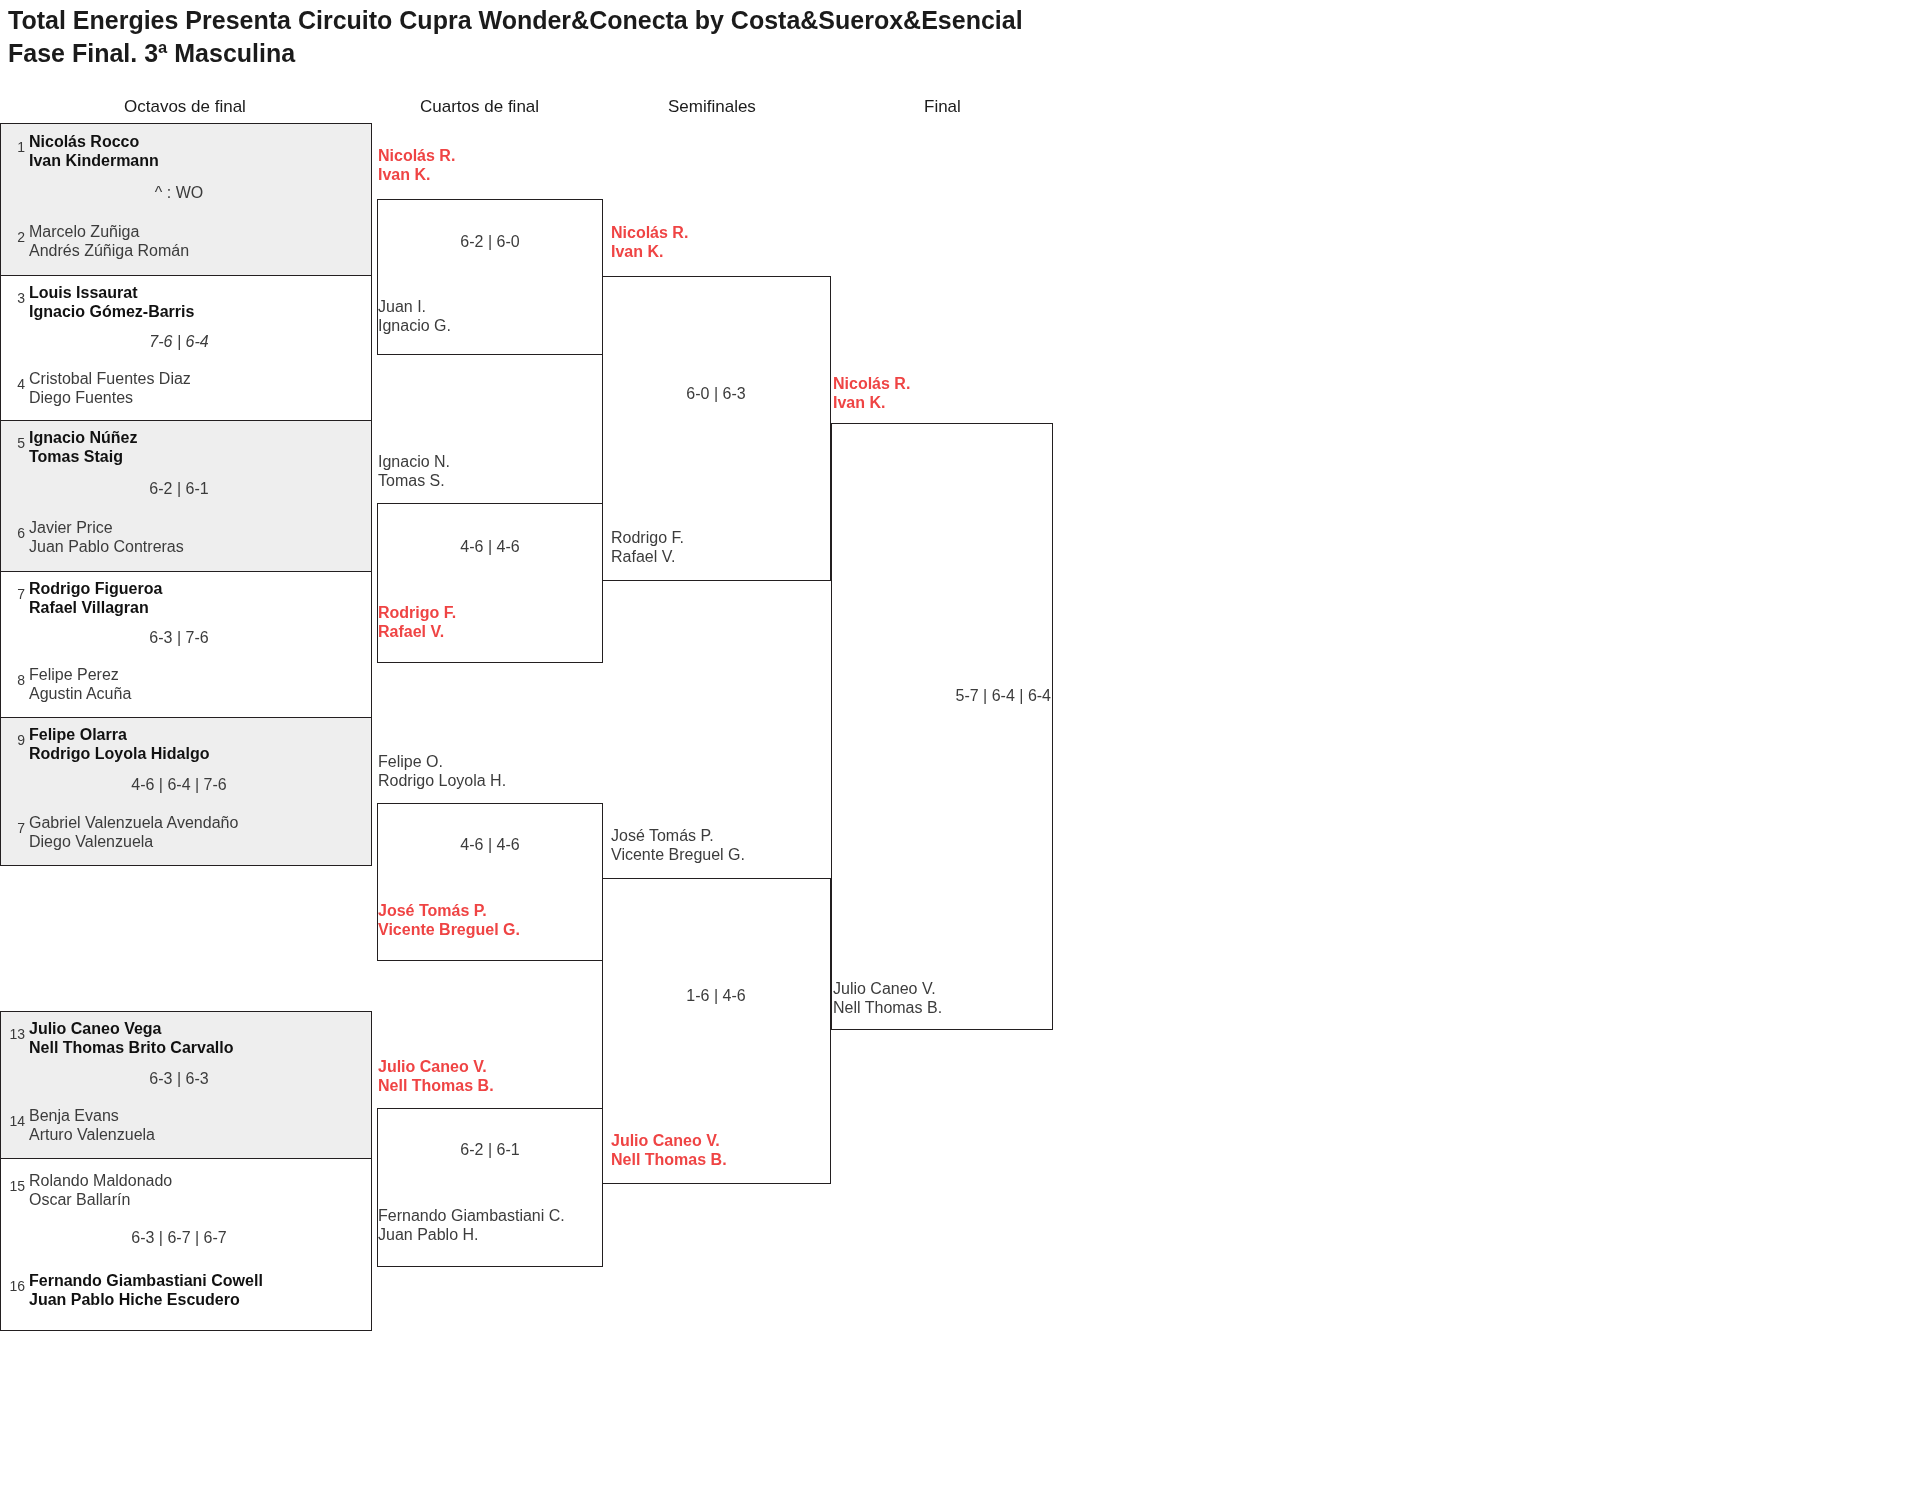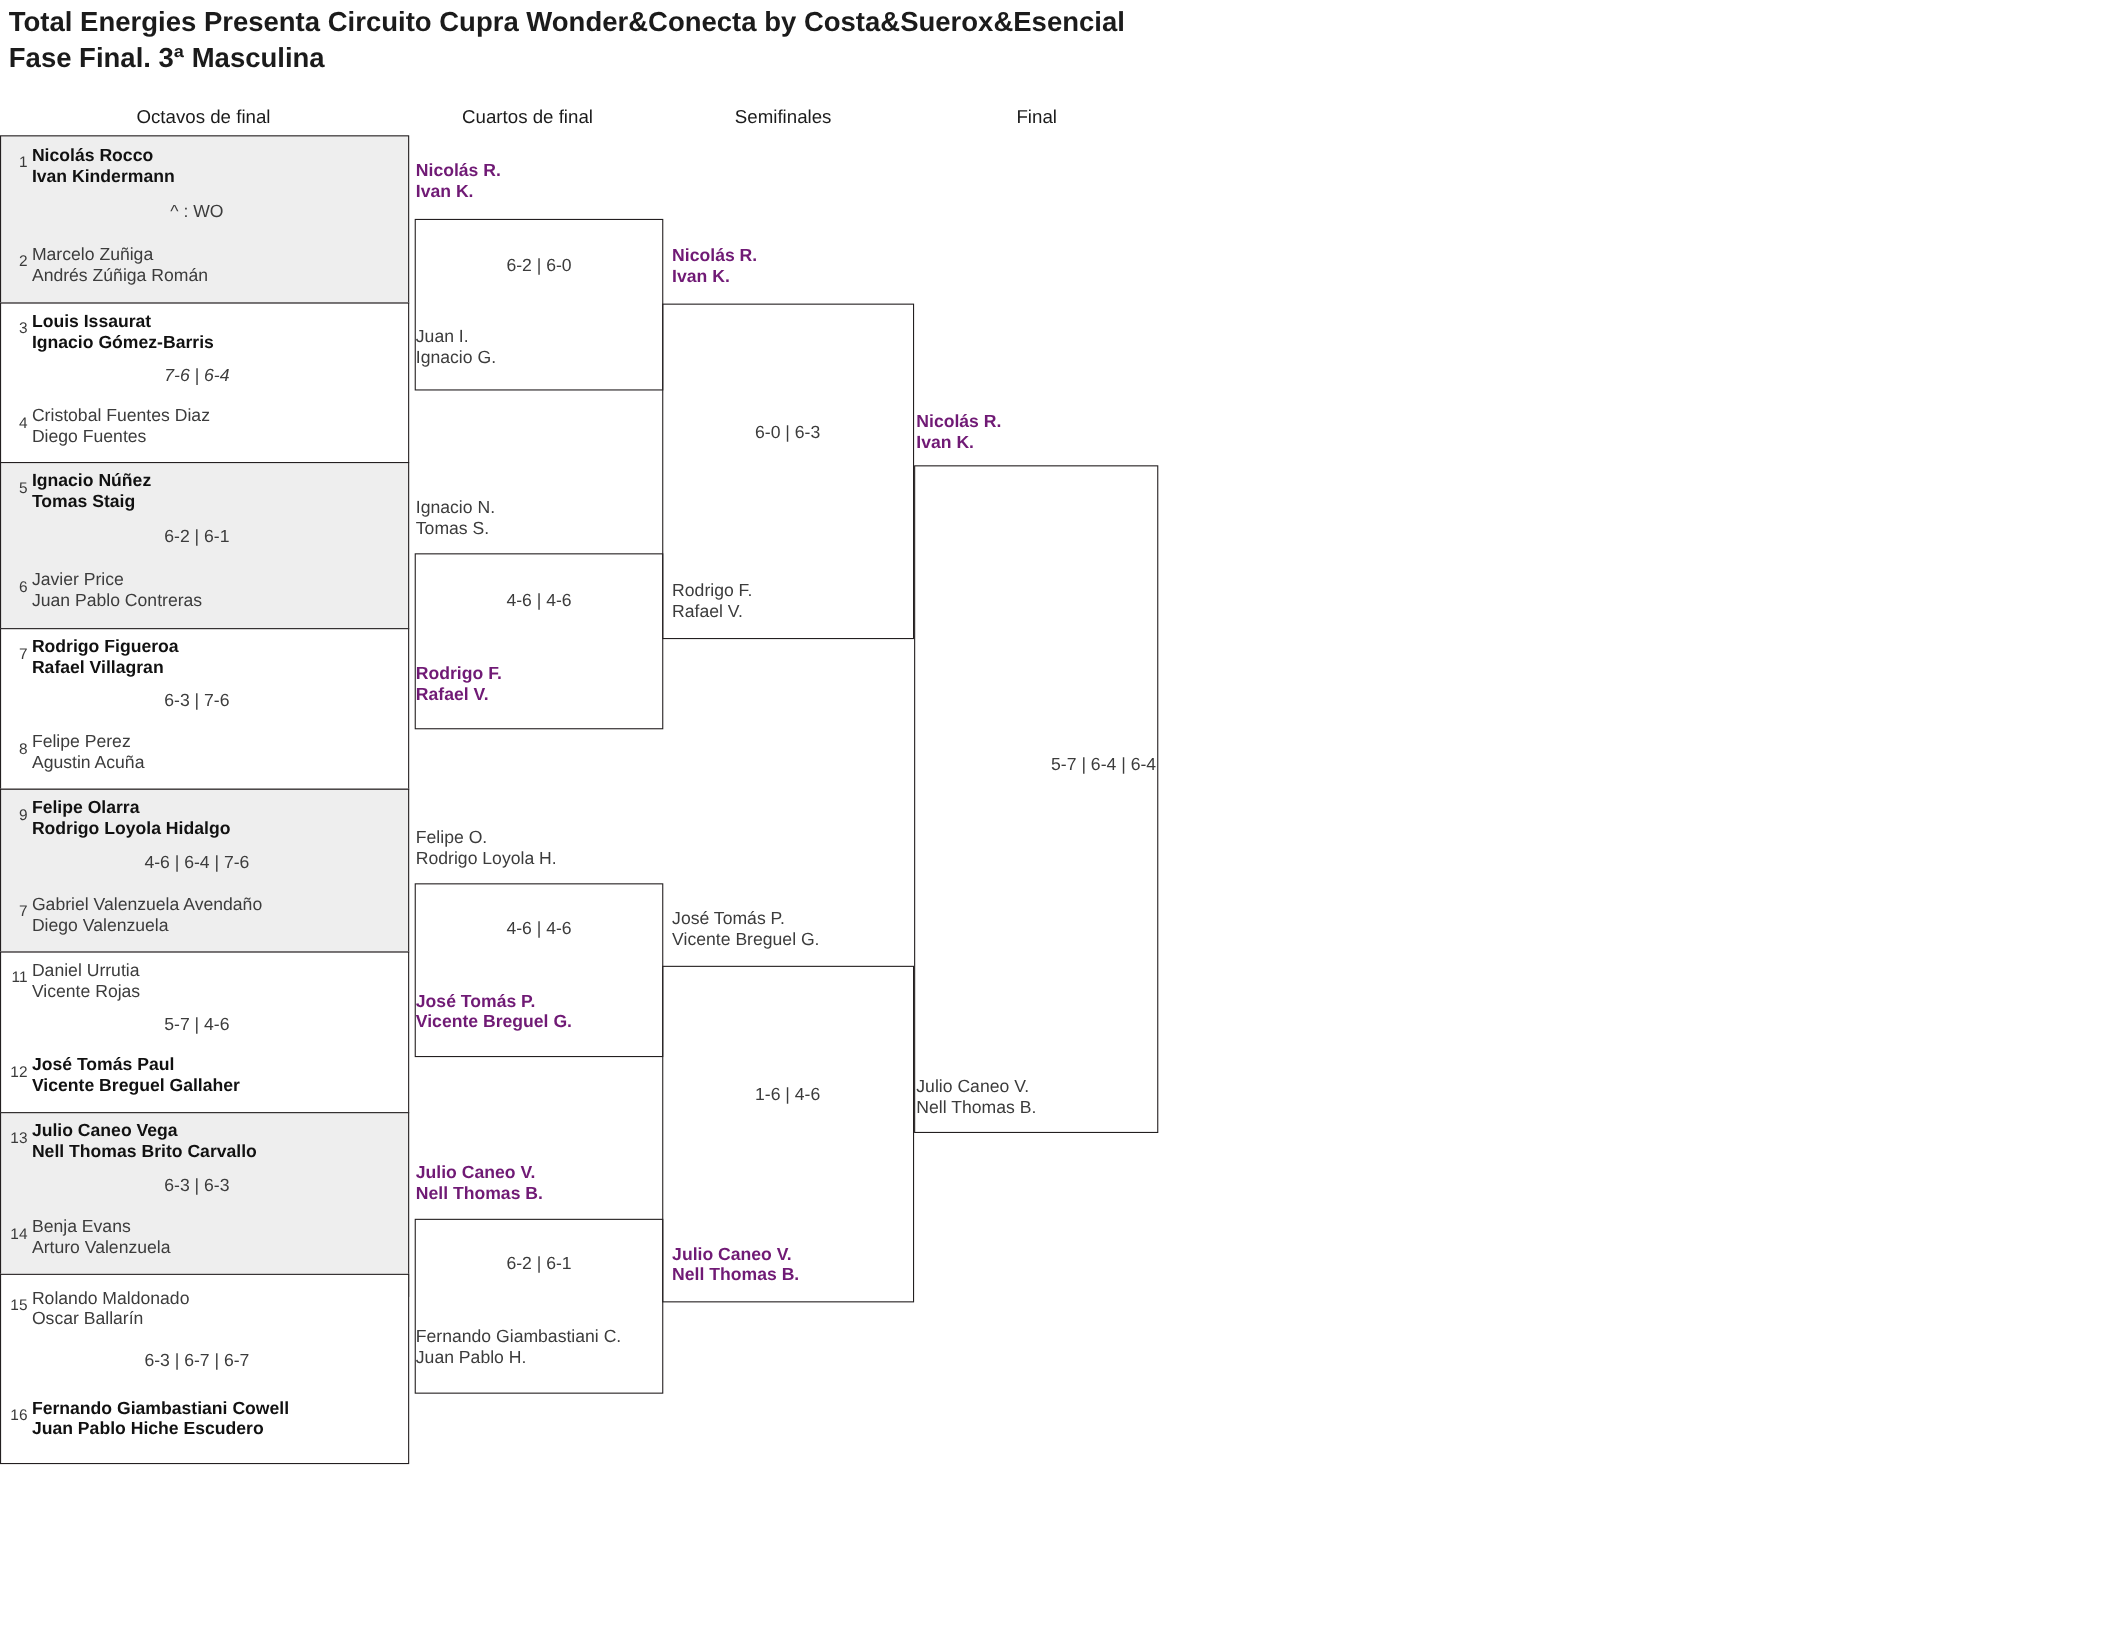--- a/index.html
+++ b/index.html
@@ -75,21 +75,21 @@
     position: absolute;
     border: 1px solid #231f20;
   }
   .names {
     position: absolute;
     font-size: 16px;
     line-height: 19px;
     color: #3c3c3c;
     white-space: nowrap;
   }
-  .names.win { color: #701a75; font-weight: bold; }
+  .names.win { color: #ef4444; font-weight: bold; }
 </style>
 </head>
 <body>
 
 <div id="root">
 
   <div class="title-block">
     <div class="title-line">Total Energies Presenta Circuito Cupra Wonder&amp;Conecta by Costa&amp;Suerox&amp;Esencial</div>
     <div class="title-line">Fase Final. 3ª Masculina</div>
   </div>
@@ -163,33 +163,20 @@
       <div>Rodrigo Loyola Hidalgo</div>
     </div>
     <div class="score" style="left:28px;top:58px;width:300px;">4-6 | 6-4 | 7-6</div>
     <div class="seed" style="left:0px;top:102px;">7</div>
     <div class="players" style="left:28px;top:95px;">
       <div>Gabriel Valenzuela Avendaño</div>
       <div>Diego Valenzuela</div>
     </div>
   </div>
 
-  <div class="r16-row" style="left:0px;top:865px;width:372px;height:147px;">
-    <div class="seed" style="left:0px;top:14px;">11</div>
-    <div class="players" style="left:28px;top:7px;">
-      <div>Daniel Urrutia</div>
-      <div>Vicente Rojas</div>
-    </div>
-    <div class="score" style="left:28px;top:57px;width:300px;">5-7 | 4-6</div>
-    <div class="seed" style="left:0px;top:100px;">12</div>
-    <div class="players win" style="left:28px;top:93px;">
-      <div>José Tomás Paul</div>
-      <div>Vicente Breguel Gallaher</div>
-    </div>
-  </div>
 
   <div class="r16-row shaded" style="left:0px;top:1011px;width:372px;height:168px;">
     <div class="seed" style="left:0px;top:14px;">13</div>
     <div class="players win" style="left:28px;top:7px;">
       <div>Julio Caneo Vega</div>
       <div>Nell Thomas Brito Carvallo</div>
     </div>
     <div class="score" style="left:28px;top:58px;width:300px;">6-3 | 6-3</div>
     <div class="seed" style="left:0px;top:101px;">14</div>
     <div class="players" style="left:28px;top:94px;">

